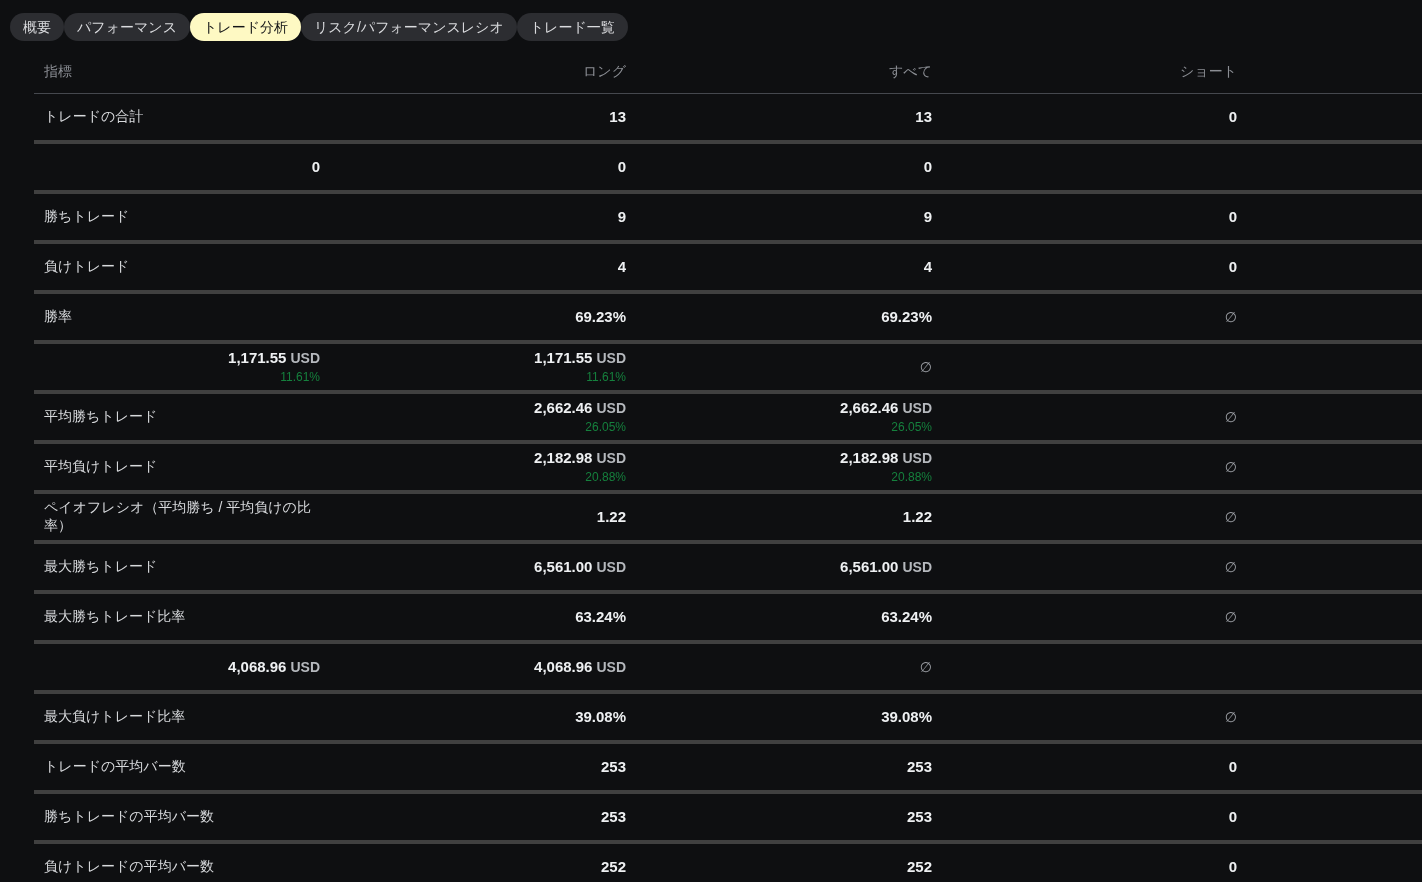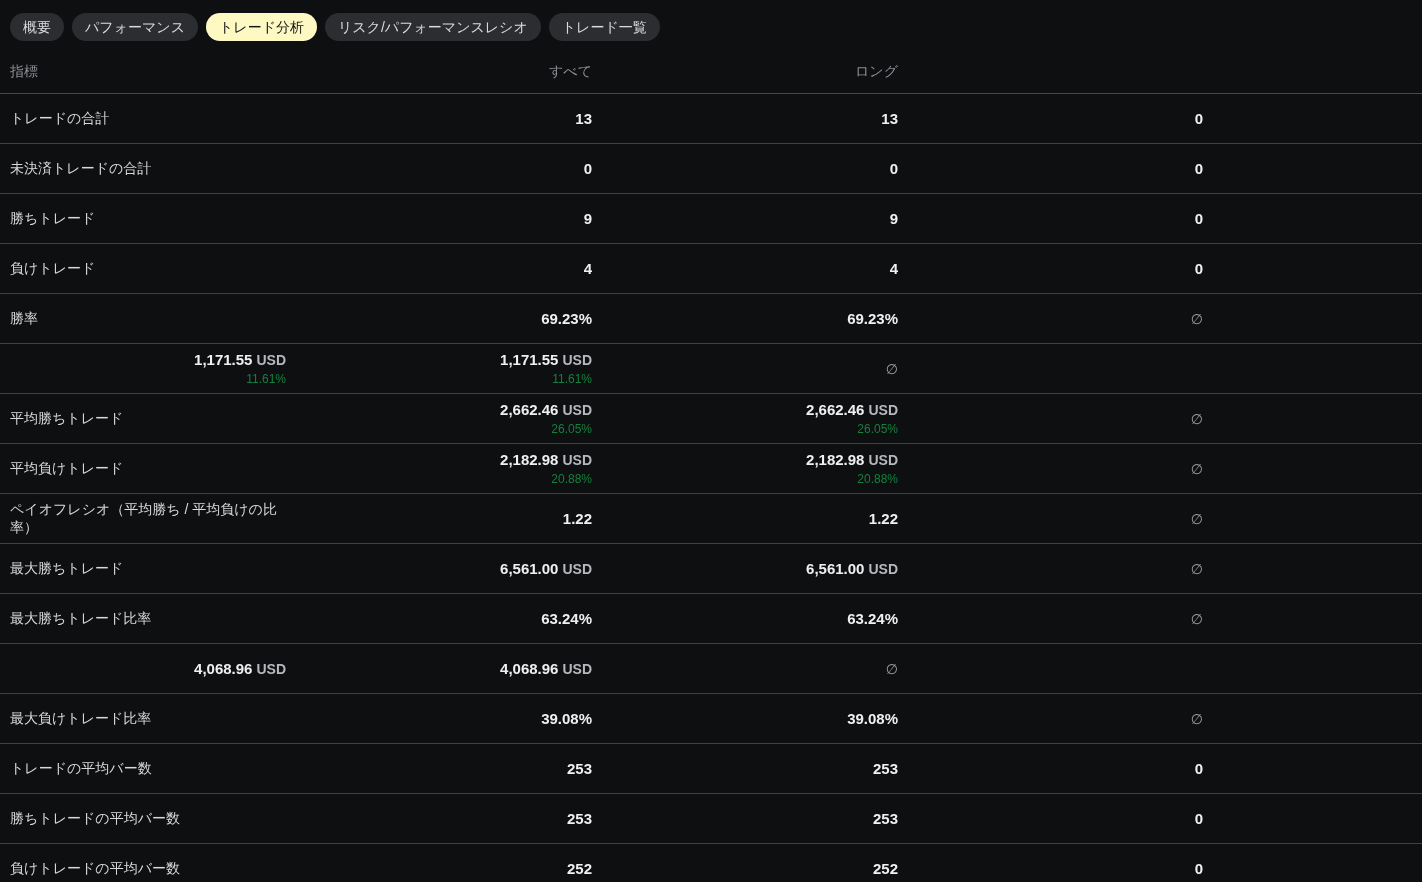--- a/index.html
+++ b/index.html
@@ -16,21 +16,20 @@
   }
   .app {
     width: 1422px;
     height: 882px;
     overflow: hidden;
   }
   
   .tabs {
     display: flex;
     align-items: flex-start;
-    gap: 8px;
     padding: 13px 10px 9px 10px;
     height: 28px;
   }
   .tab {
     height: 28px;
     line-height: 28px;
     padding: 0 13px;
     border-radius: 15px;
     background: #2c2d31;
     color: #dadbde;
@@ -42,36 +41,37 @@
   .tab.active {
     background: #fef9c3;
     color: #131416;
   }
   
   .grid-row {
     display: grid;
     grid-template-columns: 286px 306px 306px 305px;
     padding-right: 219px;
     box-sizing: border-box;
+    margin-left: 34px;
   }
   .thead {
     height: 44px;
     border-bottom: 1px solid #45484e;
   }
   .thead .cell {
     display: flex;
     align-items: center;
     font-size: 14px;
     color: #8b8e94;
   }
   .thead .cell.label { padding-left: 10px; }
   .thead .cell.num { justify-content: flex-end; }
   .trow {
     height: 50px;
-    border-bottom: 1px solid #404040;
+    border-bottom: 4px solid #404040;
   }
   .trow .cell.label {
     display: flex;
     align-items: center;
     padding-left: 10px;
     font-size: 14px;
     color: #d7d9dc;
   }
   .trow .cell.num {
     display: flex;
@@ -114,38 +114,38 @@
       <div class="tab">概要</div>
       <div class="tab">パフォーマンス</div>
       <div class="tab active">トレード分析</div>
       <div class="tab">リスク/パフォーマンスレシオ</div>
       <div class="tab">トレード一覧</div>
     </div>
 
   <div>
     <div class="grid-row thead">
       <div class="cell label">指標</div>
+      <div class="cell num">ロング</div>
       <div class="cell num">すべて</div>
-      <div class="cell num">ロング</div>
+      <div class="cell num">ショート</div>
     </div>
     <div id="rows">
         <div class="grid-row trow">
           <div class="cell label">トレードの合計</div>
           <div class="cell num">
             <div class="val-main"><span>13</span></div>
           </div>
           <div class="cell num">
             <div class="val-main"><span>13</span></div>
           </div>
           <div class="cell num">
             <div class="val-main"><span>0</span></div>
           </div>
         </div>
         <div class="grid-row trow">
-          <div class="cell label">未決済トレードの合計</div>
           <div class="cell num">
             <div class="val-main"><span>0</span></div>
           </div>
           <div class="cell num">
             <div class="val-main"><span>0</span></div>
           </div>
           <div class="cell num">
             <div class="val-main"><span>0</span></div>
           </div>
         </div>

